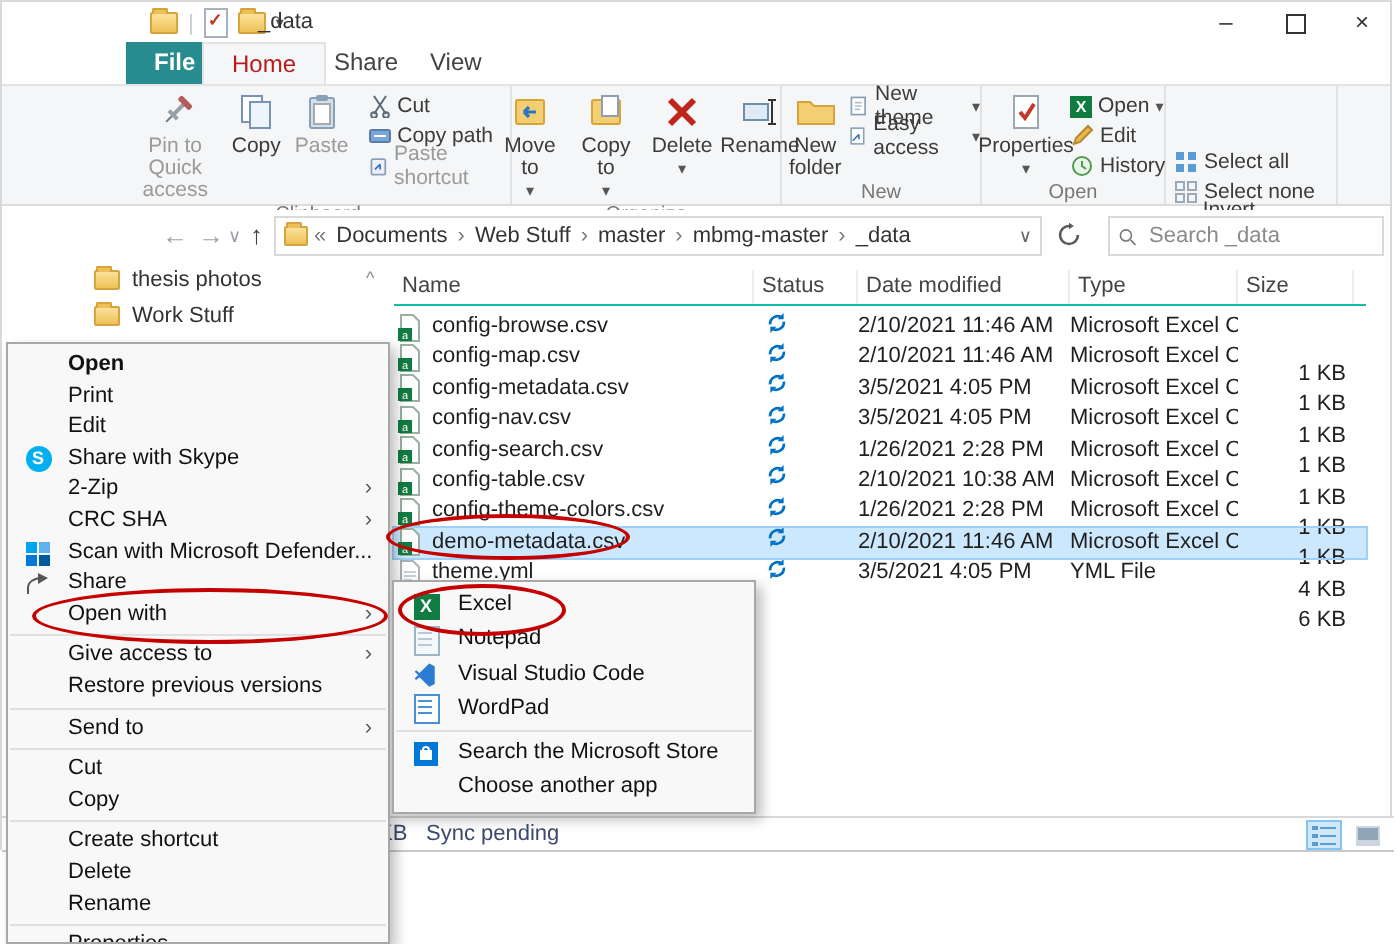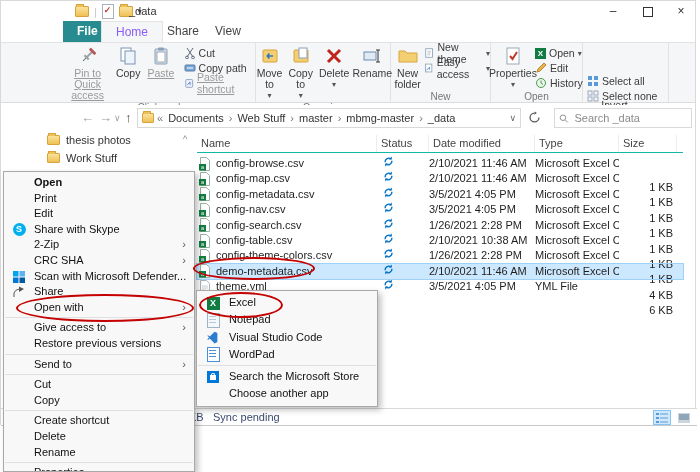--- a/index.html
+++ b/index.html
@@ -20,39 +20,39 @@
           border:1px solid #d8a33c;border-radius:1px;position:relative;box-sizing:border-box;}
   .folder:before{content:"";position:absolute;left:0;top:-3px;width:6px;height:2px;
           background:#eec156;border:1px solid #d8a33c;border-bottom:none;border-radius:1px 1px 0 0;}
   .minidoc{display:inline-block;width:10px;height:13px;background:#fff;border:1px solid #a9b2bc;
           position:relative;}
   .minidoc:after{content:"✓";position:absolute;left:1px;top:0px;color:#c0392b;font-size:9px;font-weight:bold;}
   
   .tabs{position:absolute;left:0;top:20px;width:100%;height:21px;background:#fff;}
   .tab{position:absolute;top:0;height:21px;line-height:21px;padding:0 14px;font-size:12px;color:#444;}
   .tab.file{background:#288b8f;color:#fff;left:62px;font-weight:bold;}
-  .tab.home{left:100px;background:#f5f6f7;border:1px solid #e3e3e3;border-bottom:none;color:#8b5cf6;}
+  .tab.home{left:100px;background:#f5f6f7;border:1px solid #e3e3e3;border-bottom:none;color:#b91c1c;}
   .tab.share{left:152px;} .tab.view{left:200px;}
   .ribbon-help{position:absolute;right:28px;top:23px;color:#666;font-size:11px;}
   .help-q{position:absolute;right:8px;top:22px;width:13px;height:13px;border-radius:50%;
           background:#2f7bd6;color:#fff;text-align:center;line-height:13px;font-size:10px;font-weight:bold;}
   
   .ribbon{position:absolute;left:0;top:41px;width:100%;height:61px;background:#f5f6f7;
           border-top:1px solid #e3e3e3;border-bottom:1px solid #dcdcdc;box-sizing:border-box;display:flex;}
   .rgroup{position:relative;height:100%;border-right:1px solid #e2e2e2;box-sizing:border-box;
           display:flex;flex-direction:column;}
   .rgroup .body{flex:1;display:flex;align-items:flex-start;padding-top:2px;}
   .rgroup .glabel{height:14px;text-align:center;font-size:10px;color:#777;}
   .bigbtn{display:flex;flex-direction:column;align-items:center;text-align:center;
           font-size:10.5px;color:#3b3b3b;line-height:11px;padding:1px 2px;}
   .bigbtn svg{margin-bottom:2px;}
   .smallcol{display:flex;flex-direction:column;justify-content:flex-start;gap:1px;padding-top:1px;}
   .smallbtn{display:flex;align-items:center;gap:3px;font-size:10.5px;color:#3b3b3b;height:14px;}
   .caret{font-size:8px;color:#555;}
-  .dim{color:#9a9a9a;text-decoration:underline;}
+  .dim{color:#9a9a9a;}
   
   .addr-row{position:absolute;left:0;top:104px;width:100%;height:26px;background:#fff;}
   .navarrow{position:absolute;top:5px;font-size:13px;color:#9aa0a6;}
   .navarrow.up{color:#444;}
   .crumbbox{position:absolute;left:136px;top:3px;width:384px;height:20px;border:1px solid #d9d9d9;
             background:#fff;display:flex;align-items:center;padding:0 4px;box-sizing:border-box;gap:3px;}
   .crumb{color:#333;font-size:11px;padding:0 2px;}
   .crumb-sep{color:#777;font-size:11px;}
   .crumb-caret{margin-left:auto;color:#666;font-size:9px;}
   .refresh{position:absolute;left:527px;top:6px;}
@@ -198,21 +198,21 @@
                 <rect x="2" y="2" width="8" height="9" rx="1" fill="#eef" stroke="#8aa0b8"></rect>
                 <path d="M4 8l3-3M7 5v3" stroke="#2e77c0" fill="none"></path>
               </svg>
               <span class="dim">Paste shortcut</span>
             </div>
           </div>
         </div>
         <div class="glabel">Clipboard</div>
       </div>
 
-      <div class="rgroup" style="width:135px;">
+      <div class="rgroup" style="width:135px;align-items:center;">
         <div class="body" style="justify-content:center;gap:2px;">
           <div class="bigbtn" style="width:32px;">
             <svg width="20" height="20" viewBox="0 0 20 20">
               <rect x="3" y="4" width="14" height="12" rx="1" fill="#f3cf72" stroke="#d8a33c"></rect>
               <path d="M13 10H7m0 0l2.5-2.5M7 10l2.5 2.5" stroke="#2e77c0" stroke-width="1.6" fill="none"></path>
             </svg>
             <span>Move to</span>
               <span class="caret">▾</span>
           </div>
           <div class="bigbtn" style="width:32px;">

